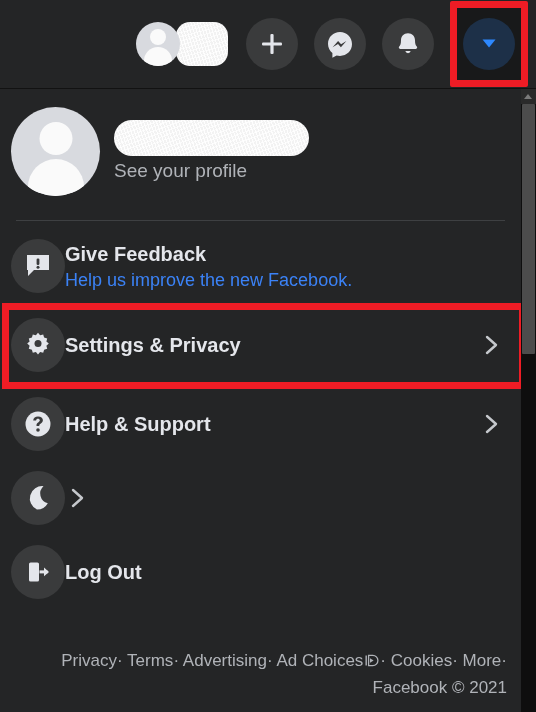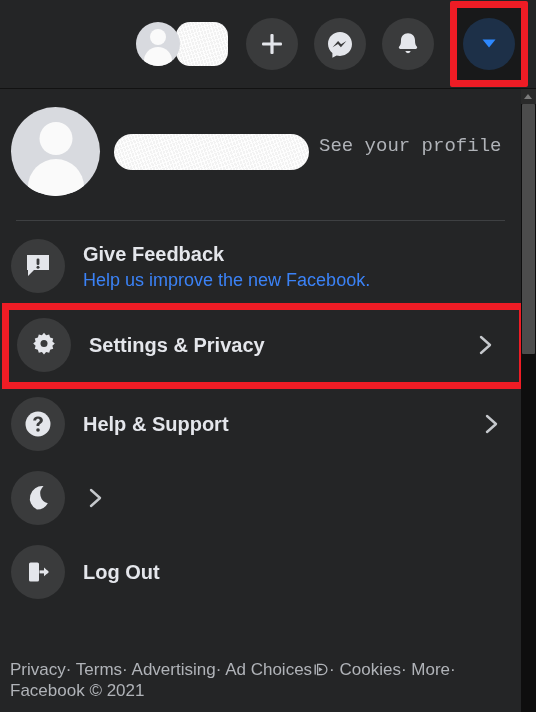--- a/index.html
+++ b/index.html
@@ -103,61 +103,61 @@
   .profile-avatar::before {
     content: ""; position: absolute; left: 50%; top: 15px;
     width: 33px; height: 33px; border-radius: 50%;
     background: #fafafa; transform: translateX(-50%);
   }
   .profile-avatar::after {
     content: ""; position: absolute; left: 50%; top: 52px;
     width: 56px; height: 48px; border-radius: 28px 28px 0 0;
     background: #fafafa; transform: translateX(-50%);
   }
-  .profile-texts { display: flex; flex-direction: row; gap: 10px; font-family: Liberation Mono, monospace; }
+  .profile-texts { display: flex; flex-direction: column; gap: 3px; }
   .profile-name-redact {
     width: 195px; height: 36px; border-radius: 18px;
     background:
       repeating-linear-gradient(70deg, rgba(255,255,255,.95) 0 1px, rgba(255,255,255,.28) 1px 3px),
       repeating-linear-gradient(-20deg, rgba(255,255,255,.8) 0 1px, rgba(255,255,255,.18) 1px 4px),
       #eaeaea;
   }
   .profile-sub { color: #b0b3b8; font-size: 19px; line-height: 24px; }
 
   .divider {
     height: 1px; background: #3e4042; margin: 10px 16px 8px 16px;
   }
 
   
   .menu-row {
-    display: flex; align-items: center; gap: 18px;
+    display: flex; align-items: center; 
     padding: 10px 16px 10px 11px; cursor: pointer; position: relative;
     min-height: 62px;
   }
   .row-icon {
     width: 54px; height: 54px; border-radius: 50%;
     background: #3a3b3c; display: flex; align-items: center;
     justify-content: center; flex: none;
   }
   .row-body { flex: 1 1 auto; min-width: 0; }
   .row-title { color: #e4e6eb; font-size: 20px; font-weight: bold; line-height: 26px; }
   .row-sub { color: #3b82f6; font-size: 18px; line-height: 24px; margin-top: 1px; }
   .chevron { flex: none; width: 26px; display: flex; justify-content: center; }
 
-  .row-settings-wrap { position: relative; padding: 5px 6px; }
+  .row-settings-wrap { position: relative; padding: 5px 0; }
   .settings-highlight {
     position: absolute; left: 2px; top: 0px; width: 524px; height: 86px;
     border: 7px solid #ee1c25; pointer-events: none;
   }
 
   
   .footer {
     position: absolute; left: 0; bottom: 0; width: 521px;
     padding: 8px 14px 12px 10px;
-    color: #b0b3b8; font-size: 17px; line-height: 19px;
+    color: #b0b3b8; font-size: 17px; line-height: 25px; text-align: right;
   }
   .footer a { color: #b0b3b8; text-decoration: none; cursor: pointer; }
   .adchoices-icon { display: inline-block; vertical-align: -2px; margin: 0 1px; }
 </style>
 </head>
 <body>
 
 <div class="screen">
 
   <div class="topbar">

